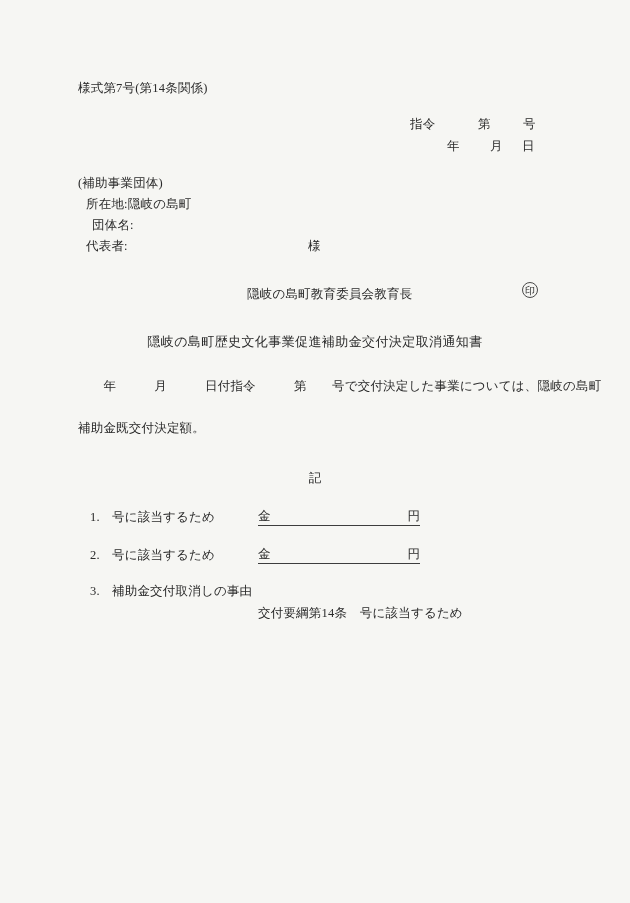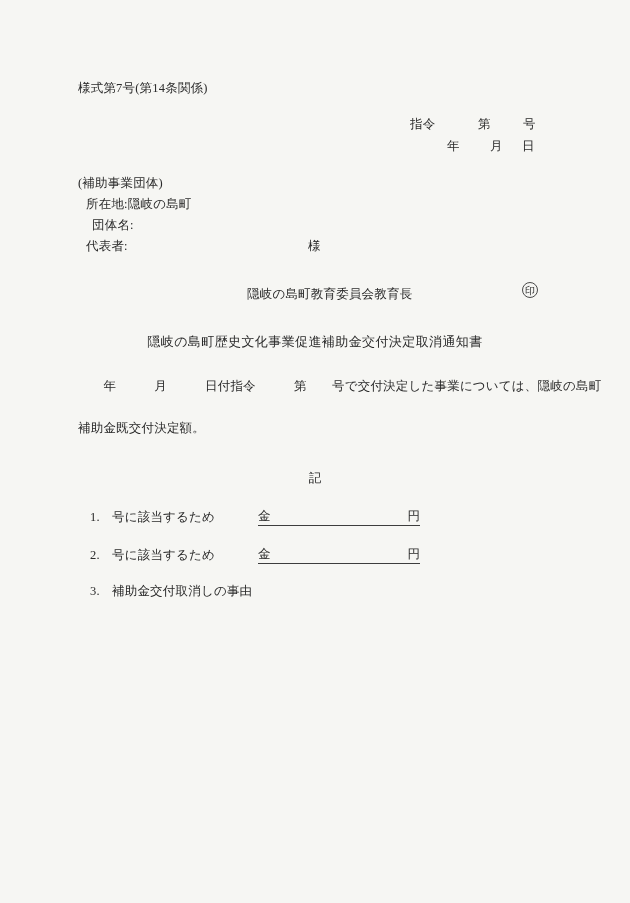--- a/index.html
+++ b/index.html
@@ -105,14 +105,15 @@
     <span class="amount-box" style="left:258px; top:0">
       <span>金</span>
       <span>円</span>
     </span>
   </div>
 
   <div class="row" style="top:583px">
     <span class="abs" style="left:90px">3.</span>
     <span class="abs" style="left:112px">補助金交付取消しの事由</span>
   </div>
+  <div class="abs" style="left:258px; top:605px">交付要綱第14条　号に該当するため</div>
 
 </div>
 
 </body></html>

